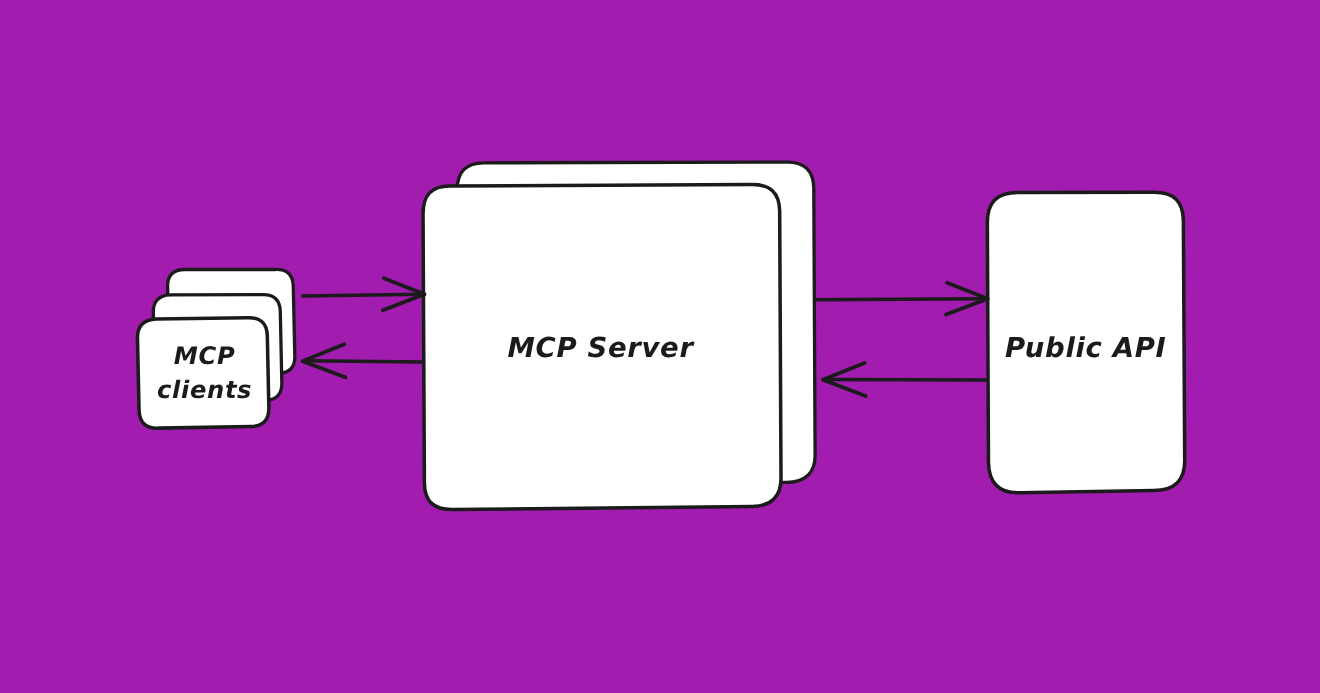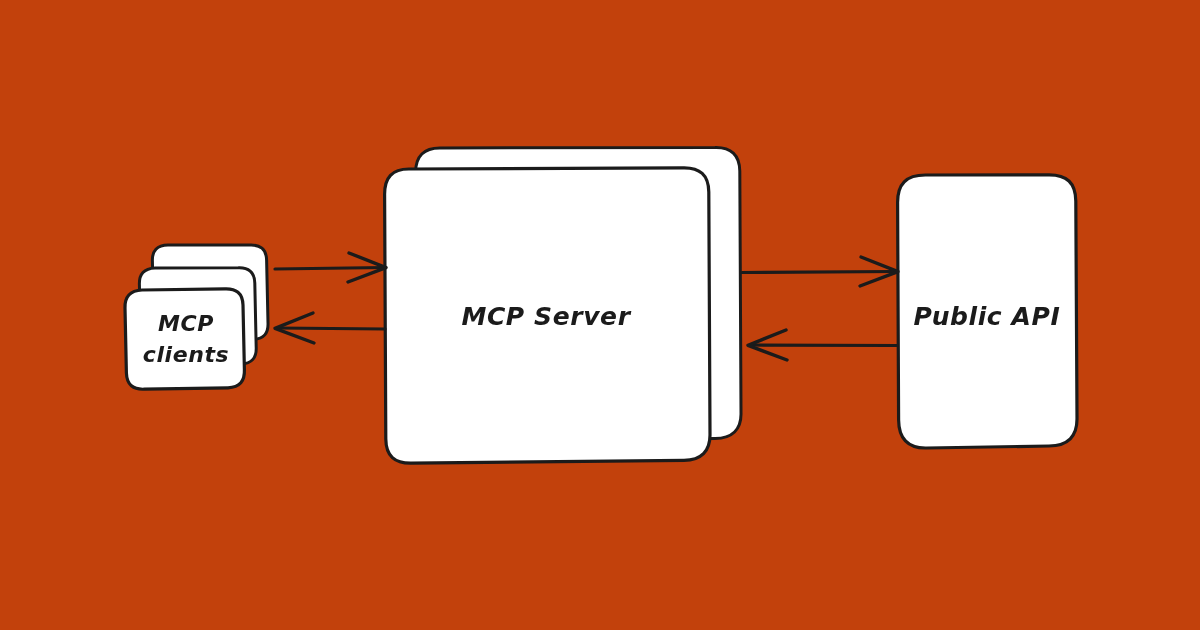--- a/index.html
+++ b/index.html
@@ -10,21 +10,21 @@
   body {
     width: 1200px;
     height: 630px;
     overflow: hidden;
     font-family: "DejaVu Sans", sans-serif;
   }
   #canvas-wrap {
     position: relative;
     width: 1200px;
     height: 630px;
-    background: #c2410c;
+    background: #a21caf;
   }
   svg#diagram {
     display: block;
     width: 1200px;
     height: 630px;
   }
   .node-shape {
     fill: #ffffff;
     stroke: #1b1b1b;
     stroke-width: 3.2;

